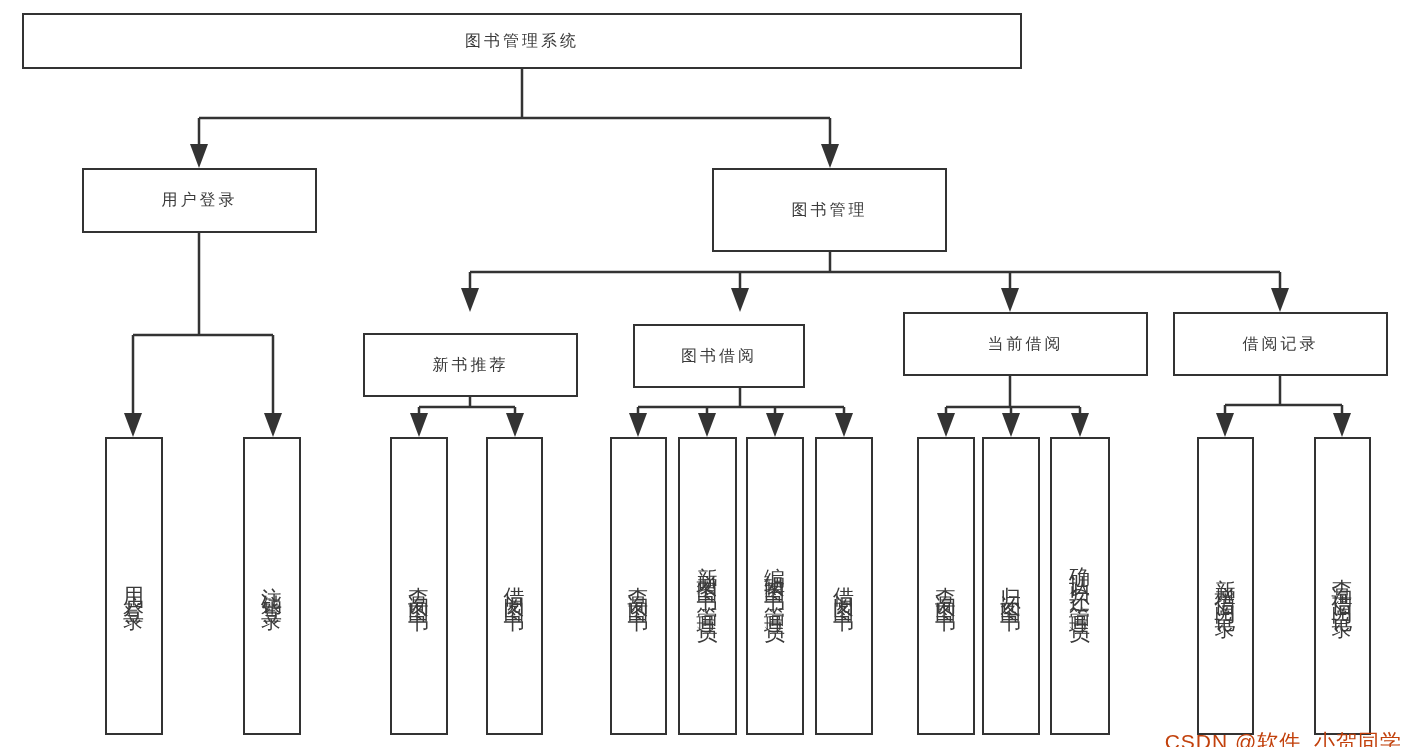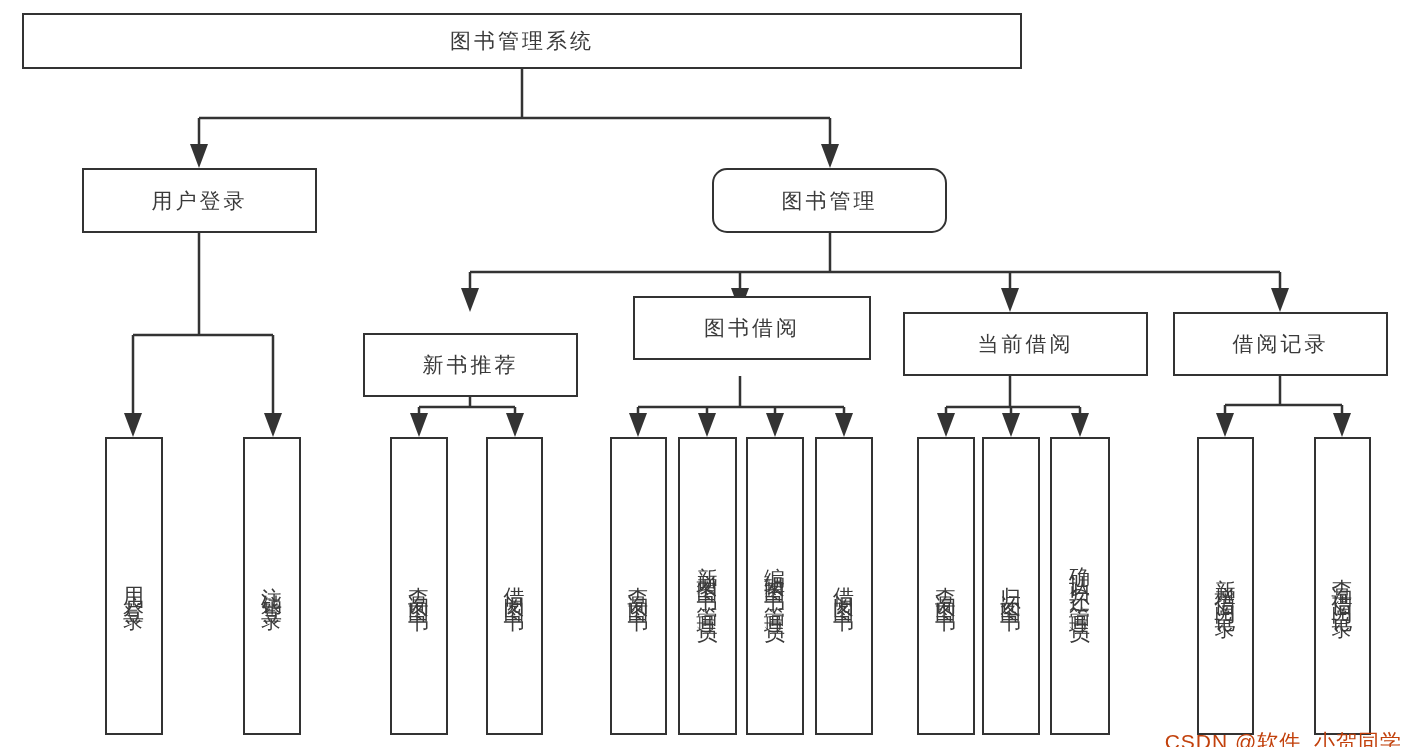--- a/index.html
+++ b/index.html
@@ -5,21 +5,21 @@
   html,body { margin:0; padding:0; background:#ffffff; }
   .canvas {
     position:relative; width:1405px; height:747px; background:#ffffff;
     font-family:"Liberation Sans","DejaVu Sans",sans-serif; overflow:hidden;
   }
   svg.connectors { position:absolute; left:0; top:0; width:1405px; height:747px; }
   .hnode {
     position:absolute; box-sizing:border-box;
     border:2.5px solid #333333; background:#ffffff;
     display:flex; align-items:center; justify-content:center;
-    font-size:21px; letter-spacing:3px; color:#3a3a3a;
+    font-size:16px; letter-spacing:3px; color:#3a3a3a;
     z-index:2; white-space:nowrap;
   }
   .vnode {
     position:absolute; top:437px; height:298px; box-sizing:border-box;
     border:2.5px solid #333333; background:#ffffff;
     display:flex; align-items:center; justify-content:center;
     z-index:2;
   }
   .vnode span {
     writing-mode:vertical-rl; text-orientation:mixed;
@@ -77,28 +77,28 @@
     </g>
   </svg>
 
   <div class="hnode" style="left:22px; top:13px; width:1000px; height:56px;">
     <span>图书管理系统</span>
   </div>
 
   <div class="hnode" style="left:82px; top:168px; width:235px; height:65px;">
     <span>用户登录</span>
   </div>
-  <div class="hnode" style="left:712px; top:168px; width:235px; height:65px;border-radius:15px;">
+  <div class="hnode" style="left:712px; top:168px; width:235px; height:84px;">
     <span>图书管理</span>
   </div>
 
   <div class="hnode" style="left:363px; top:312px; width:215px; height:64px;margin-top:21px;">
     <span>新书推荐</span>
   </div>
-  <div class="hnode" style="left:633px; top:296px; width:238px; height:64px;">
+  <div class="hnode" style="left:633px; top:324px; width:172px; height:64px;">
     <span>图书借阅</span>
   </div>
   <div class="hnode" style="left:903px; top:312px; width:245px; height:64px;">
     <span>当前借阅</span>
   </div>
   <div class="hnode" style="left:1173px; top:312px; width:215px; height:64px;">
     <span>借阅记录</span>
   </div>
 
   <div class="vnode" style="left:105px; width:58px;">

